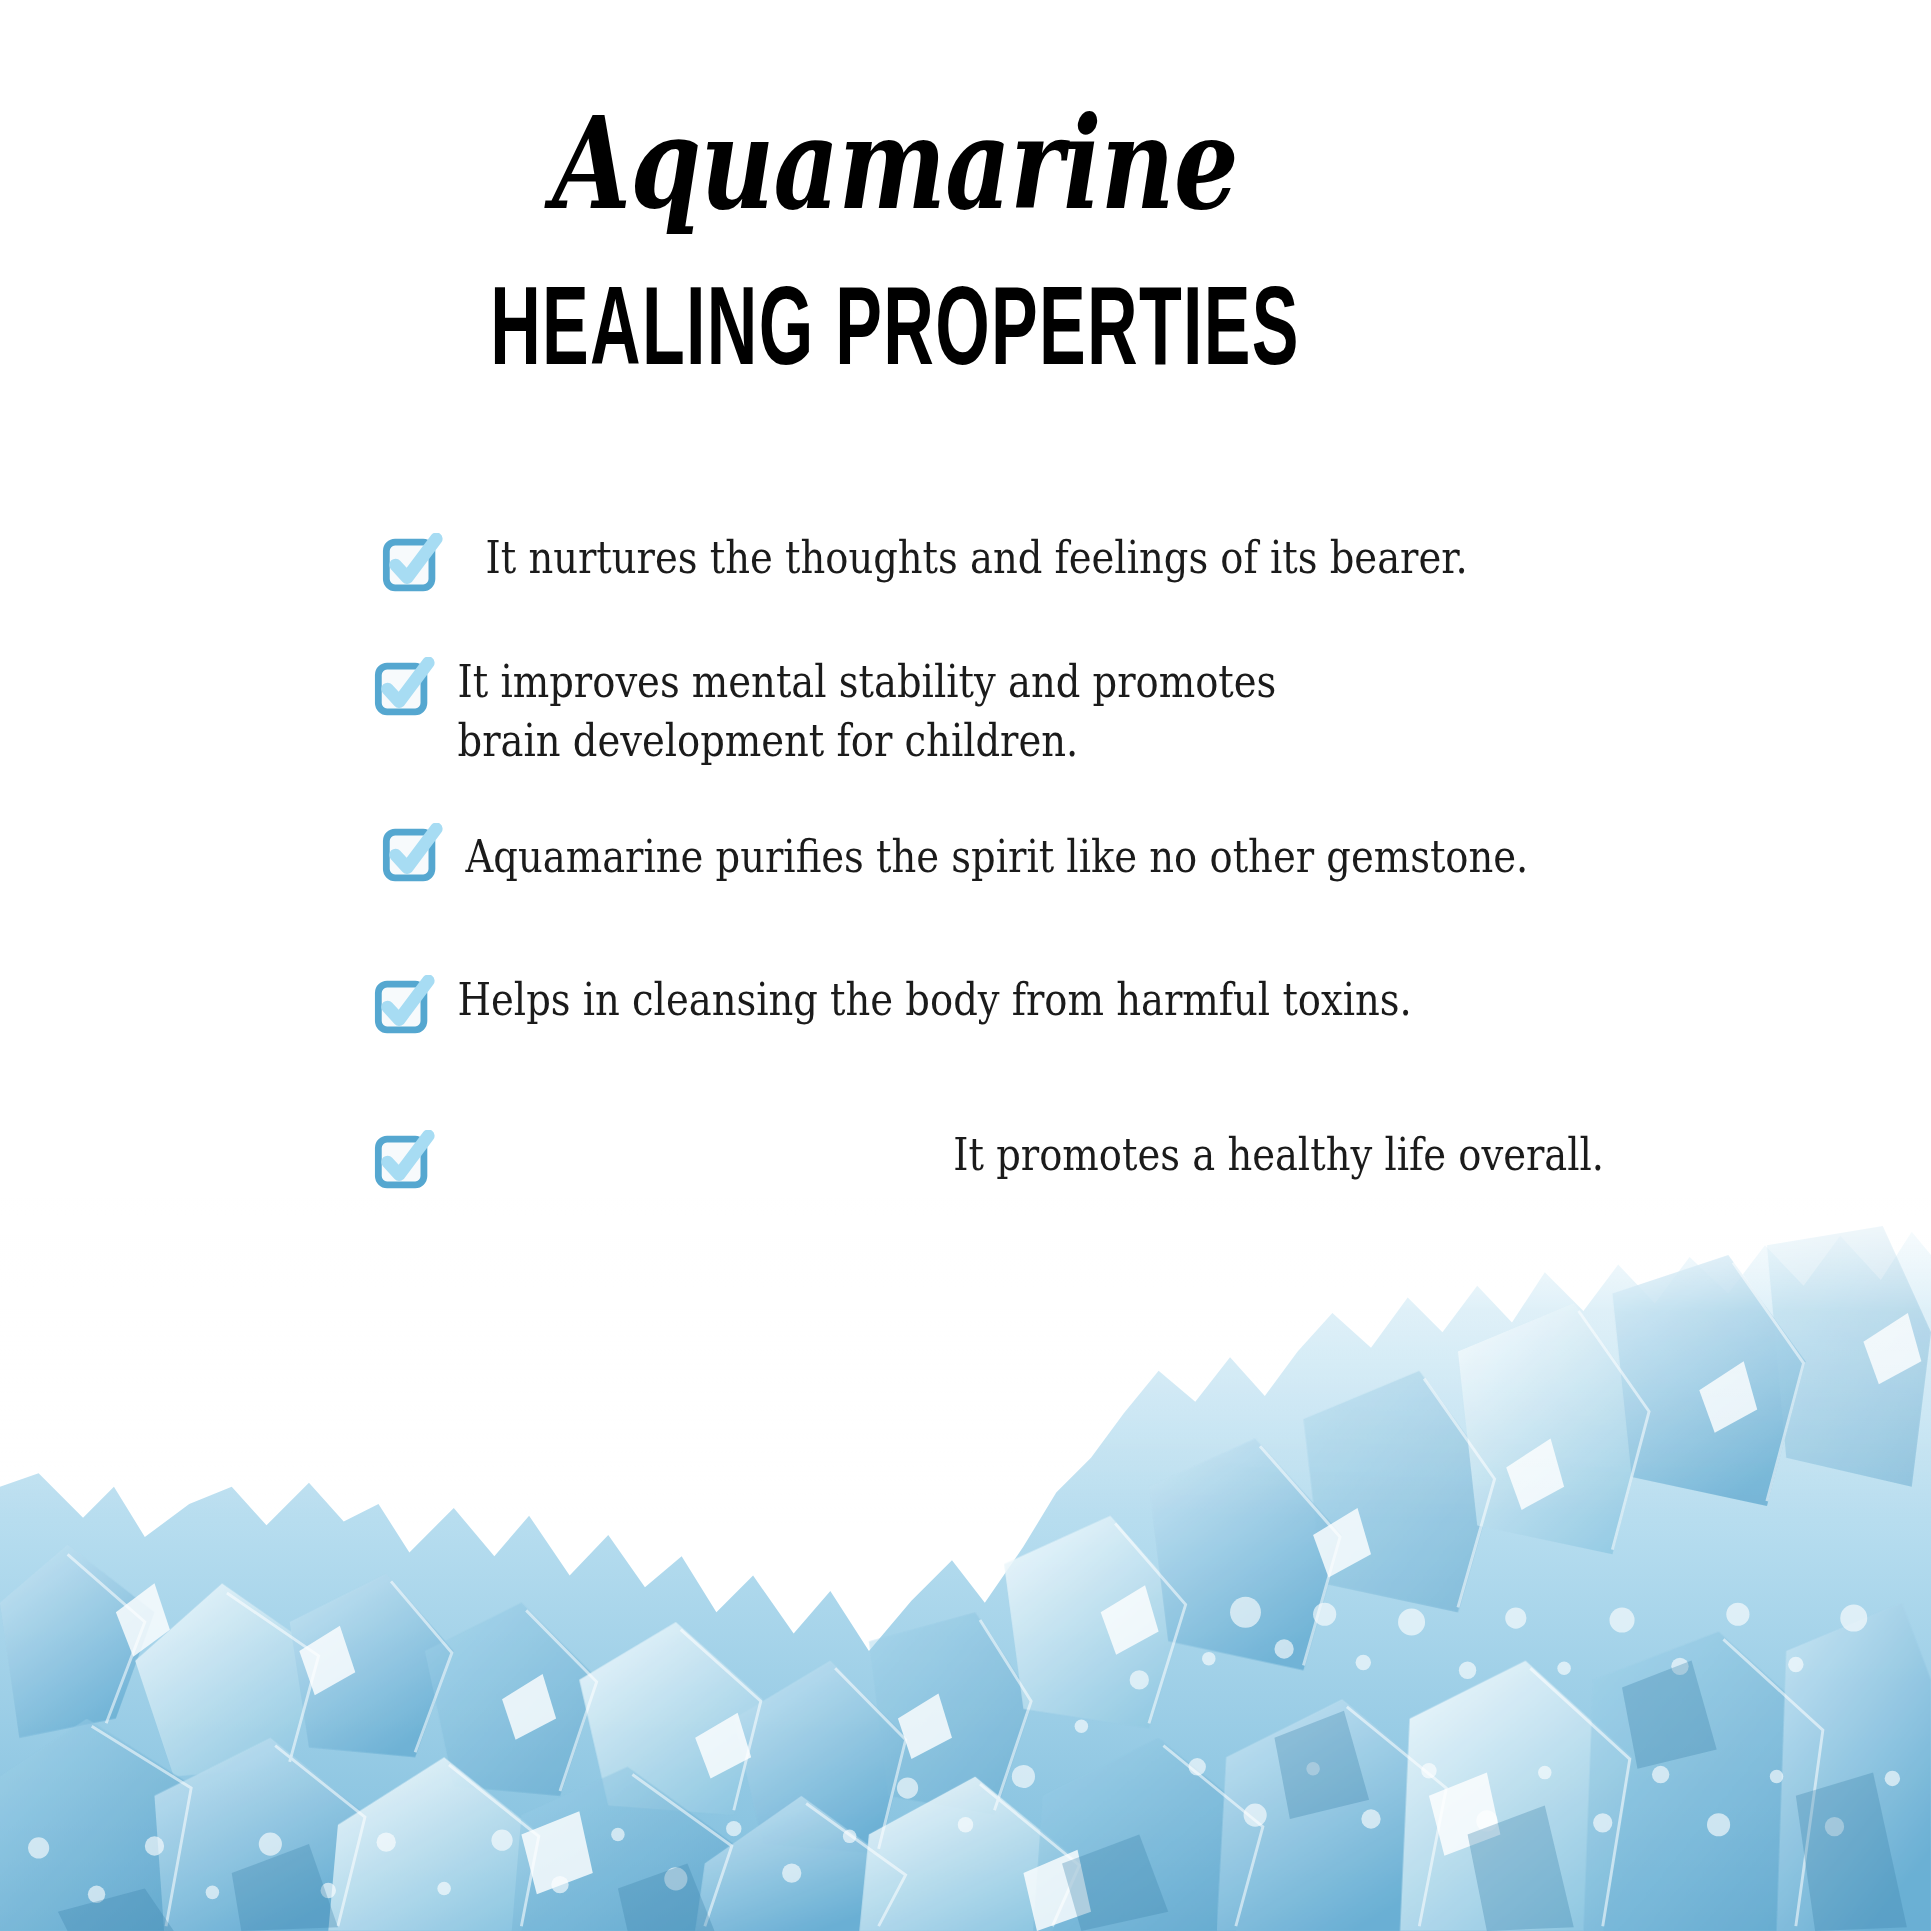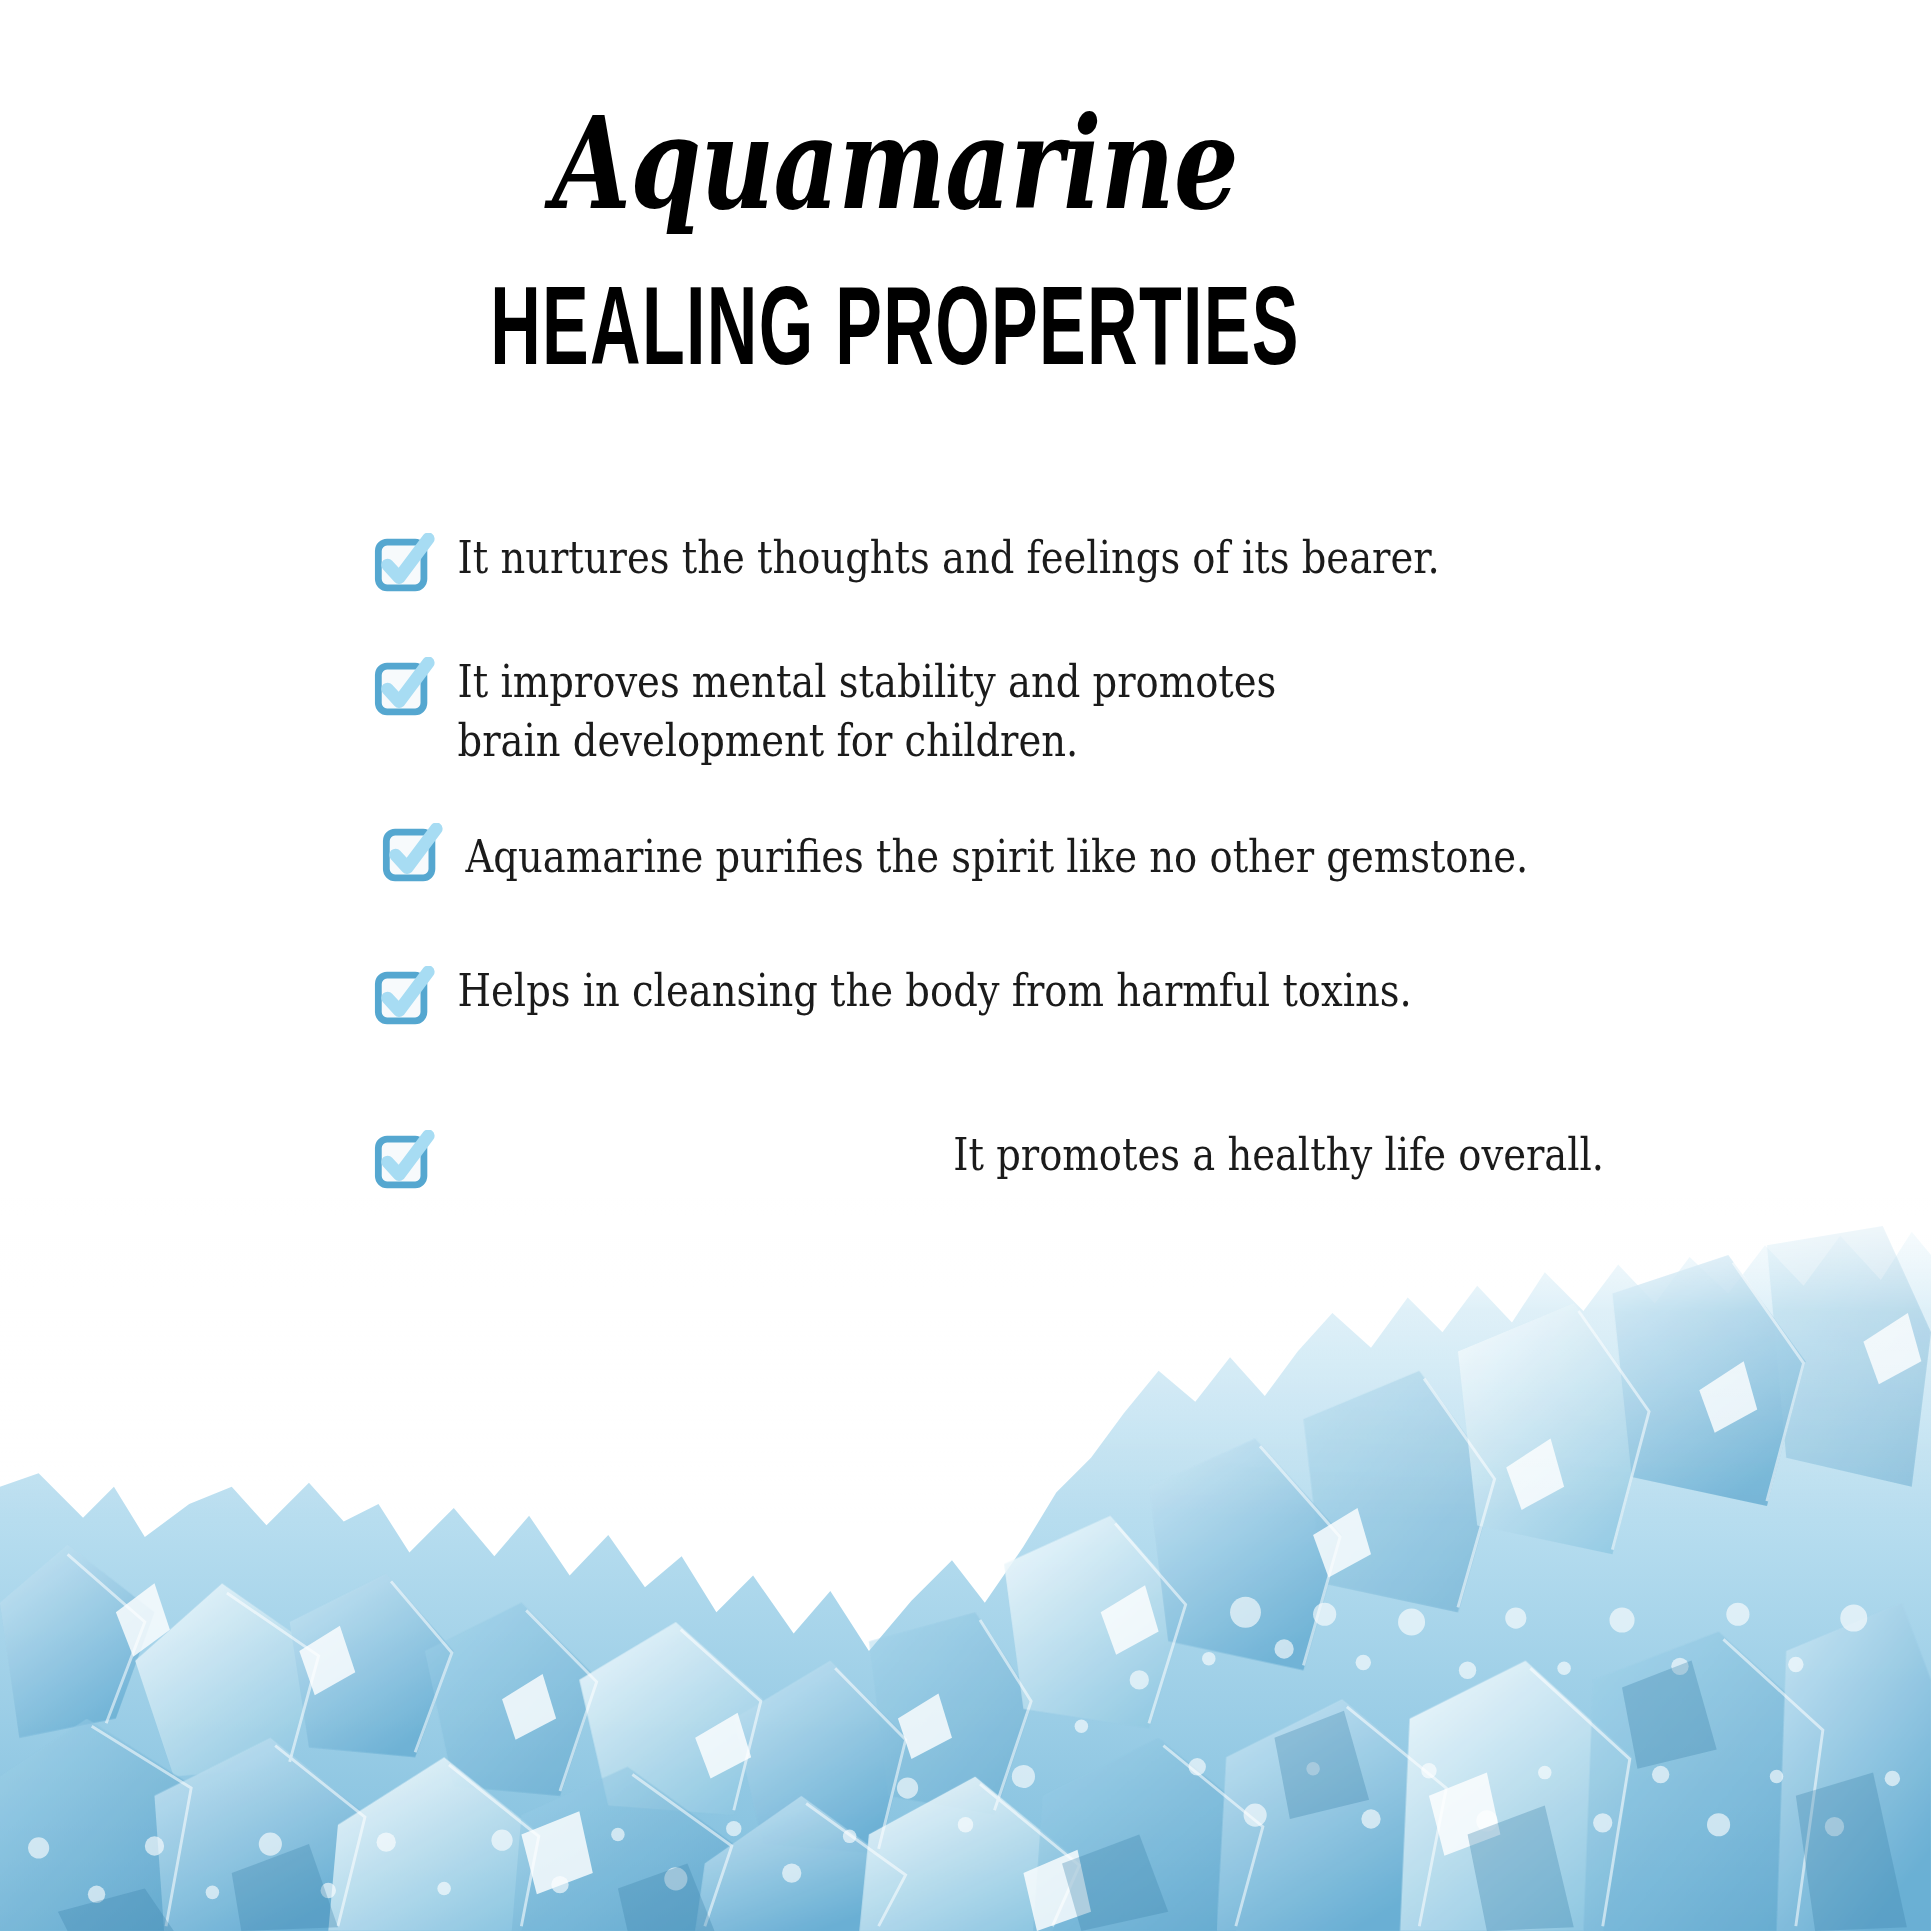--- a/index.html
+++ b/index.html
@@ -93,24 +93,24 @@
     line-height: 1.30;
     color: #1b1b1b;
     transform: scaleX(0.855);
     transform-origin: left center;
     width: 118%;
     padding-left: 24px;
     white-space: pre-line;
   }
 
   
-  .row-0 { position: absolute; top: 0px;   left: 0; right: 0; }
+  .row-0 { position: absolute; top: 0px;   left: 8px; right: 0; gap: 20px; }
   .row-1 { position: absolute; top: 124px; left: 0; right: 0; }
   .row-2 { position: absolute; top: 290px; left: 8px; right: 0; align-items: flex-end; }
-  .row-3 { position: absolute; top: 433px; left: 0; right: 0; }
+  .row-3 { position: absolute; top: 442px; left: 0; right: 0; }
   .row-4 { position: absolute; top: 597px; left: 0; right: 0; text-align: right; }
 
   
   .ice {
     position: absolute;
     left: 0;
     bottom: 0;
     width: 1931px;
     height: 734px;
     pointer-events: none;

